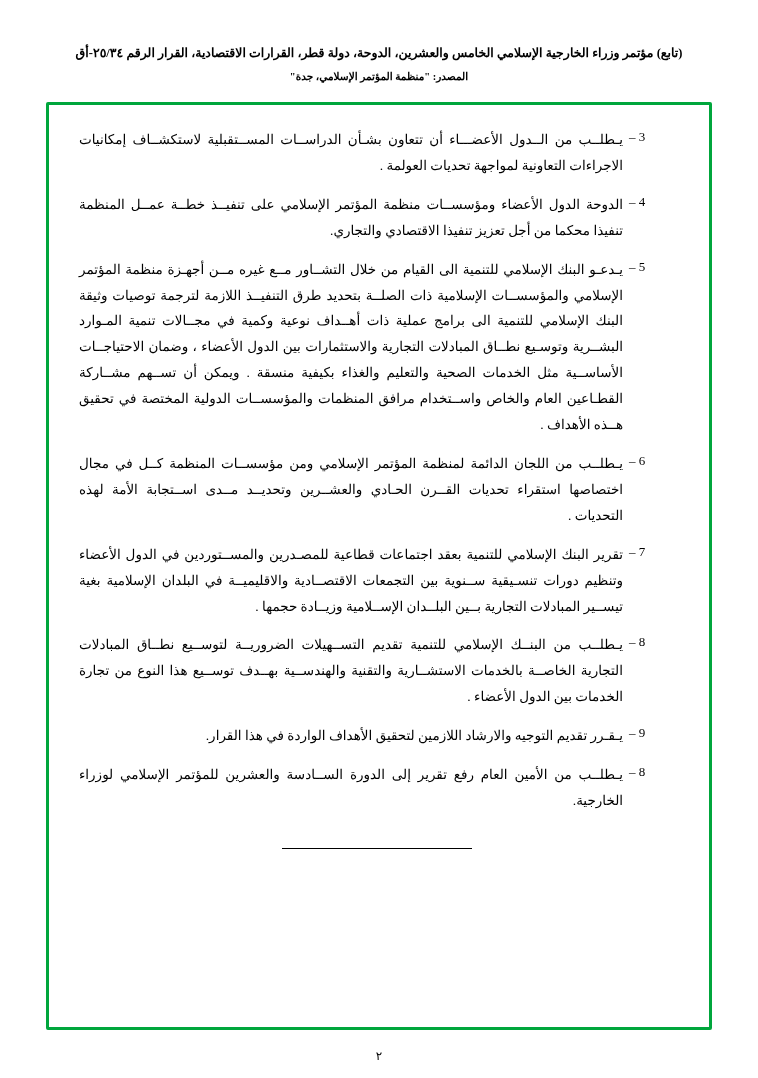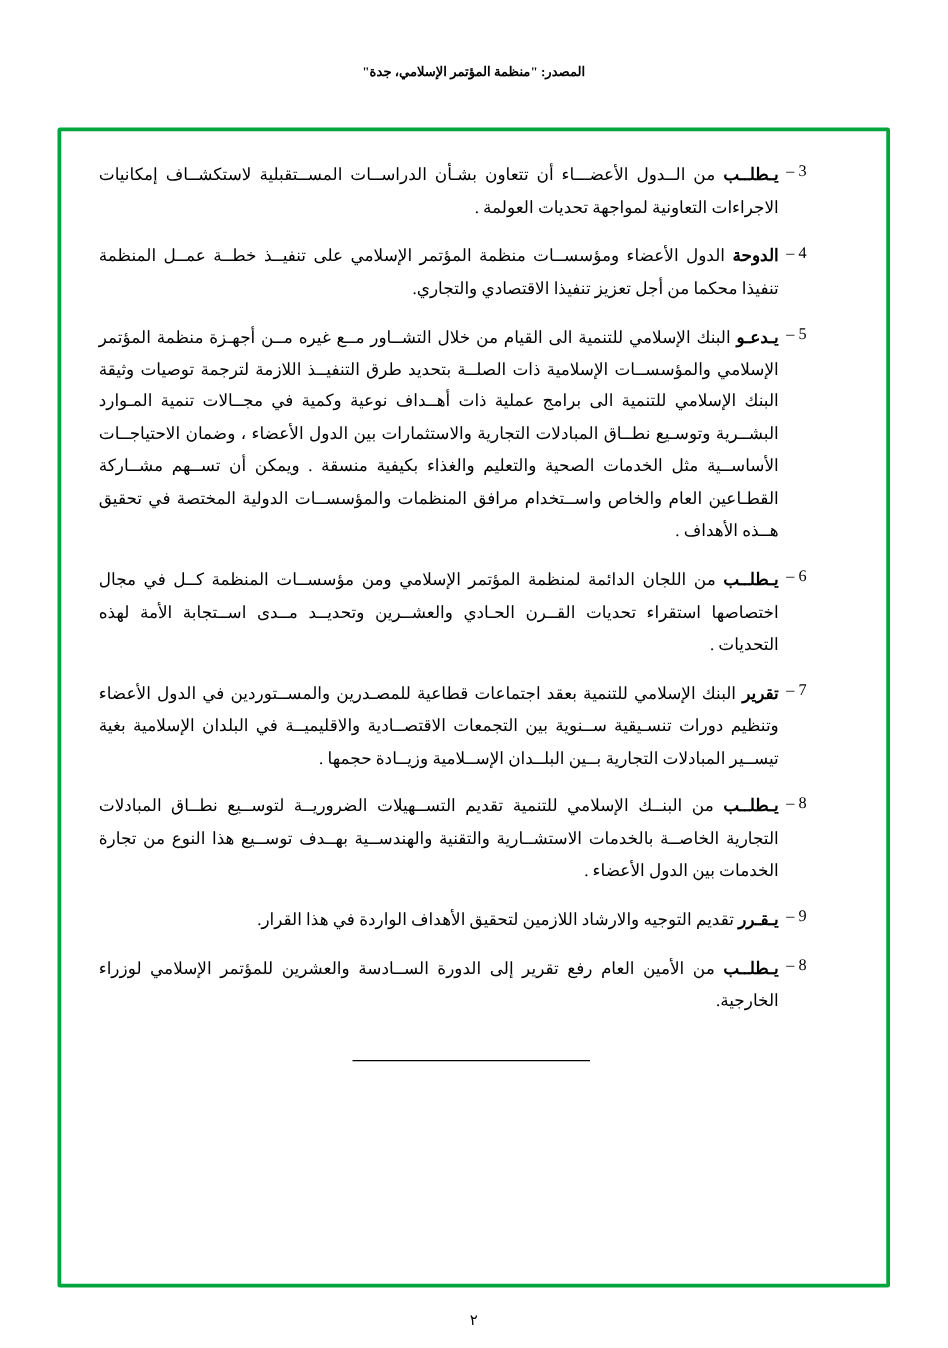--- a/index.html
+++ b/index.html
@@ -74,21 +74,21 @@
   }
   .clause-body {
     flex: 1 1 auto;
     font-size: 13.5px;
     line-height: 1.92;
     text-align: justify;
     text-justify: inter-word;
     direction: rtl;
   }
   .clause-body b {
-    font-weight: bold;
+    font-weight: normal;
     letter-spacing: 0.6px;
   }
   .rule {
     width: 190px;
     height: 0;
     border-top: 1.4px solid #000;
     margin: 34px auto 0 auto;
   }
   .pagenum {
     position: absolute;
@@ -99,20 +99,21 @@
     font-size: 12px;
     font-family: "Liberation Serif", "DejaVu Serif", serif;
   }
 </style>
 </head>
 <body>
 
 <div class="page">
 
   <div class="header">
+    <div class="header-line1">(تابع) مؤتمر وزراء الخارجية الإسلامي الخامس والعشرين، الدوحة، دولة قطر، القرارات الاقتصادية، القرار الرقم ٢٥/٣٤-أق</div>
     <div class="header-line2">المصدر:  "منظمة المؤتمر الإسلامي، جدة"</div>
   </div>
 
   <div class="frame">
     <div class="frame-inner">
 
       <div class="clause">
         <div class="clause-num">3 –</div>
         <div class="clause-body"><b>يـطلــب</b><span> من الــدول الأعضـــاء أن تتعاون بشـأن الدراســات المســتقبلية لاستكشــاف إمكانيات الاجراءات التعاونية لمواجهة تحديات العولمة .</span></div>
       </div>

